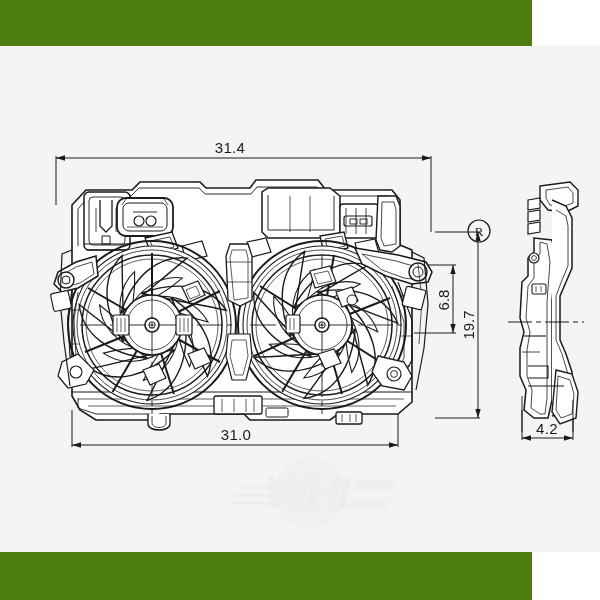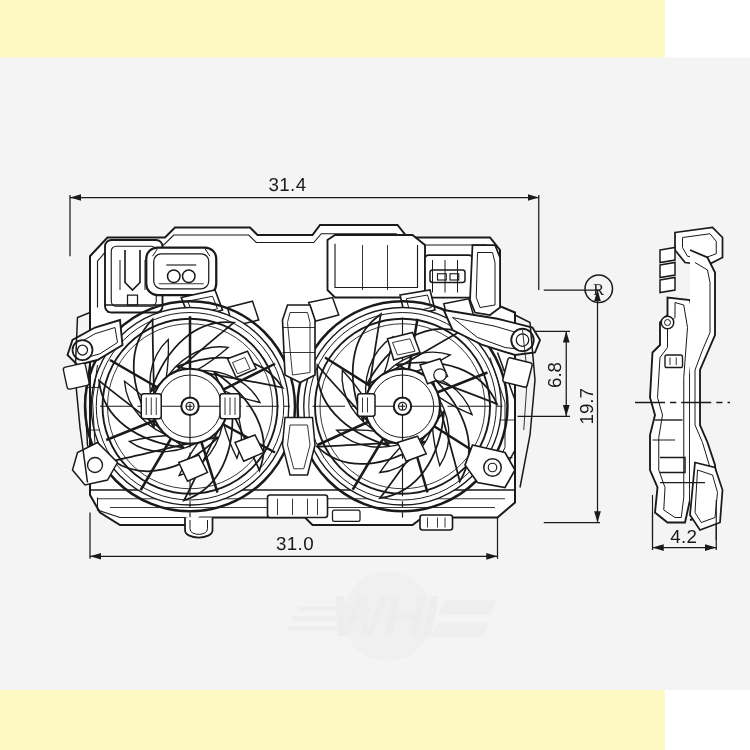--- a/index.html
+++ b/index.html
@@ -10,21 +10,21 @@
   body {
     width: 600px;
     height: 600px;
     font-family: "Liberation Sans", sans-serif;
     overflow: hidden;
   }
   #stage {
     position: relative;
     width: 532px;
     height: 600px;
-    background: #fef9c3;
+    background: #4d7c0f;
   }
   #plate {
     position: absolute;
     left: 0;
     top: 46px;
     width: 600px;
     height: 506px;
     background: #f4f4f4;
   }
   #drawing {

